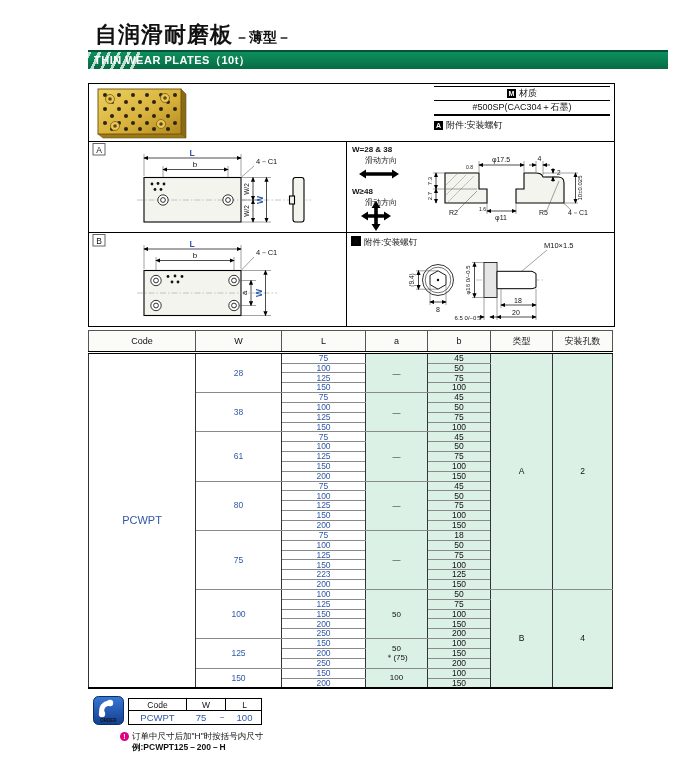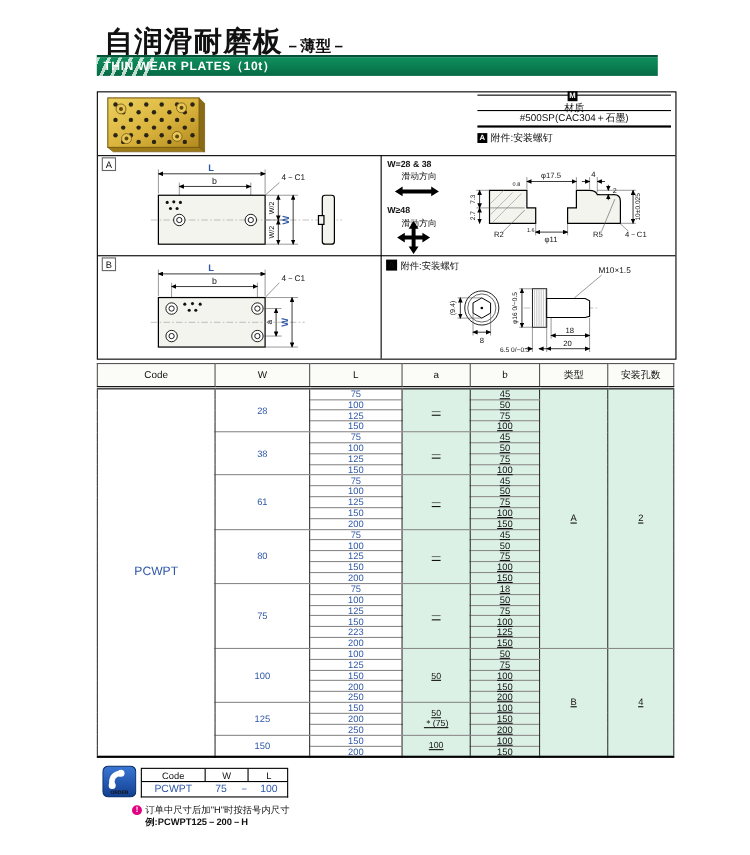--- a/index.html
+++ b/index.html
@@ -2,57 +2,57 @@
 <html><head>
 <meta charset="utf-8">
 <style>
   html,body{margin:0;padding:0;}
   body{width:682px;height:777px;position:relative;background:#fff;
        font-family:"Liberation Sans","DejaVu Sans",sans-serif;color:#111;}
   .abs{position:absolute;}
 
   
   #title-row{left:95px;top:20px;display:flex;align-items:baseline;}
-  #title-main{font-size:26px;font-weight:bold;letter-spacing:1px;}
+  #title-main{font-size:22px;font-weight:bold;letter-spacing:1px;}
   #title-suffix{font-size:14px;font-weight:bold;margin-left:2px;}
 
   
-  #banner{left:88px;top:50px;width:510px;height:17px;
+  #banner{left:88px;top:50px;width:580px;height:17px;
           background:linear-gradient(180deg,#0e8f5e 0%,#0a7c50 55%,#066a44 100%);
           border-top:2px solid #045338;overflow:hidden;}
   #banner .stripes{position:absolute;left:0;top:0;width:52px;height:100%;
           background:repeating-linear-gradient(115deg,rgba(255,255,255,.75) 0 3px,rgba(255,255,255,0) 3px 9px);}
   #banner .txt{position:absolute;left:6px;top:1px;font-size:11px;font-weight:bold;color:#fff;letter-spacing:.5px;}
 
   
   #panel{left:88px;top:83px;width:525px;height:242px;border:1px solid #000;}
   .hline{position:absolute;left:0;width:100%;height:0;border-top:1px solid #000;}
   .vline{position:absolute;top:0;width:0;border-left:1px solid #000;}
 
   
   #mat{left:345px;top:2px;width:176px;font-size:9px;}
   #mat .r{height:13px;display:flex;align-items:center;justify-content:center;border-bottom:1px solid #000;}
-  #mat .r.first{border-top:1.5px solid #000;flex-direction:column;}
+  #mat .r.first{border-top:1.5px solid #000;}
   #mat .r.val{border-bottom:2px solid #000;align-items:center;}
   #mat .acc{height:14px;display:flex;align-items:center;justify-content:flex-start;padding-top:2px;}
   .sq{display:inline-flex;width:9px;height:9px;background:#000;color:#fff;font-size:7px;font-weight:bold;
       align-items:center;justify-content:center;margin-right:3px;flex:0 0 auto;}
 
   
   #spec{left:88px;top:330px;}
   #spec table{border-collapse:collapse;table-layout:fixed;width:524px;
       border-left:1px solid #000;border-right:1px solid #000;
       border-top:1.5px solid #000;border-bottom:2.5px solid #000;}
   #spec th{height:20px;font-size:9px;font-weight:normal;background:#fbfbf8;
       border:1px solid #555;border-bottom:3px double #000;padding:0;}
   #spec tbody tr{height:9.85px;}
   #spec td{border:1px solid #8a8a8a;border-left:1px solid #333;border-right:1px solid #333;
       padding:0;text-align:center;font-size:8.5px;line-height:1;vertical-align:middle;}
   #spec tr.gs td{border-top:1px solid #111;}
-  .mint{background:#dcf1e5;text-decoration:underline;}
+  .mint{background:#dcf1e5;}
   .blue{color:#2f58a7;}
   #spec td.code-cell{font-size:11px;color:#2f58a7;background:#fff;}
   #spec td.a-cell div{font-size:8px;line-height:9px;}
 
   
   #order-tbl{left:128px;top:698px;width:134px;font-size:8.5px;}
   #order-tbl .hd{display:flex;height:11px;border:1px solid #000;}
   #order-tbl .hd div{flex:0 0 auto;display:flex;align-items:center;justify-content:center;border-right:1px solid #000;}
   #order-tbl .hd div:last-child{border-right:none;}
   #order-tbl .vals{display:flex;height:13px;border:1px solid #000;border-top:none;align-items:center;}

